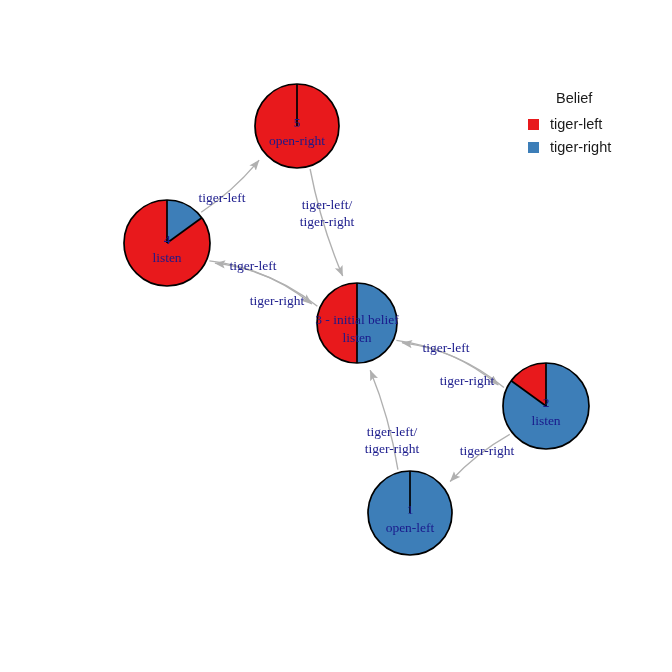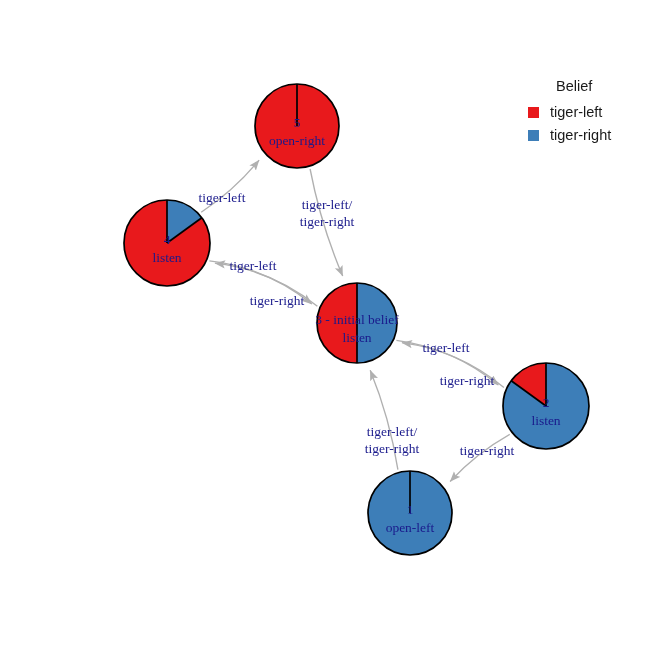--- a/index.html
+++ b/index.html
@@ -58,21 +58,21 @@
   #legend {
     position: absolute;
     left: 528px;
     top: 78px;
     width: 140px;
   }
   #legend-title {
     font-family: "Liberation Sans", "DejaVu Sans", sans-serif;
     font-size: 14.5px;
     color: #1a1a1a;
-    margin: 0 0 10px 28px;
+    margin: 12px 0 10px 28px;
     white-space: nowrap;
   }
   .legend-row {
     display: flex;
     align-items: center;
     margin-bottom: 7px;
   }
   .legend-swatch {
     width: 11px;
     height: 11px;

